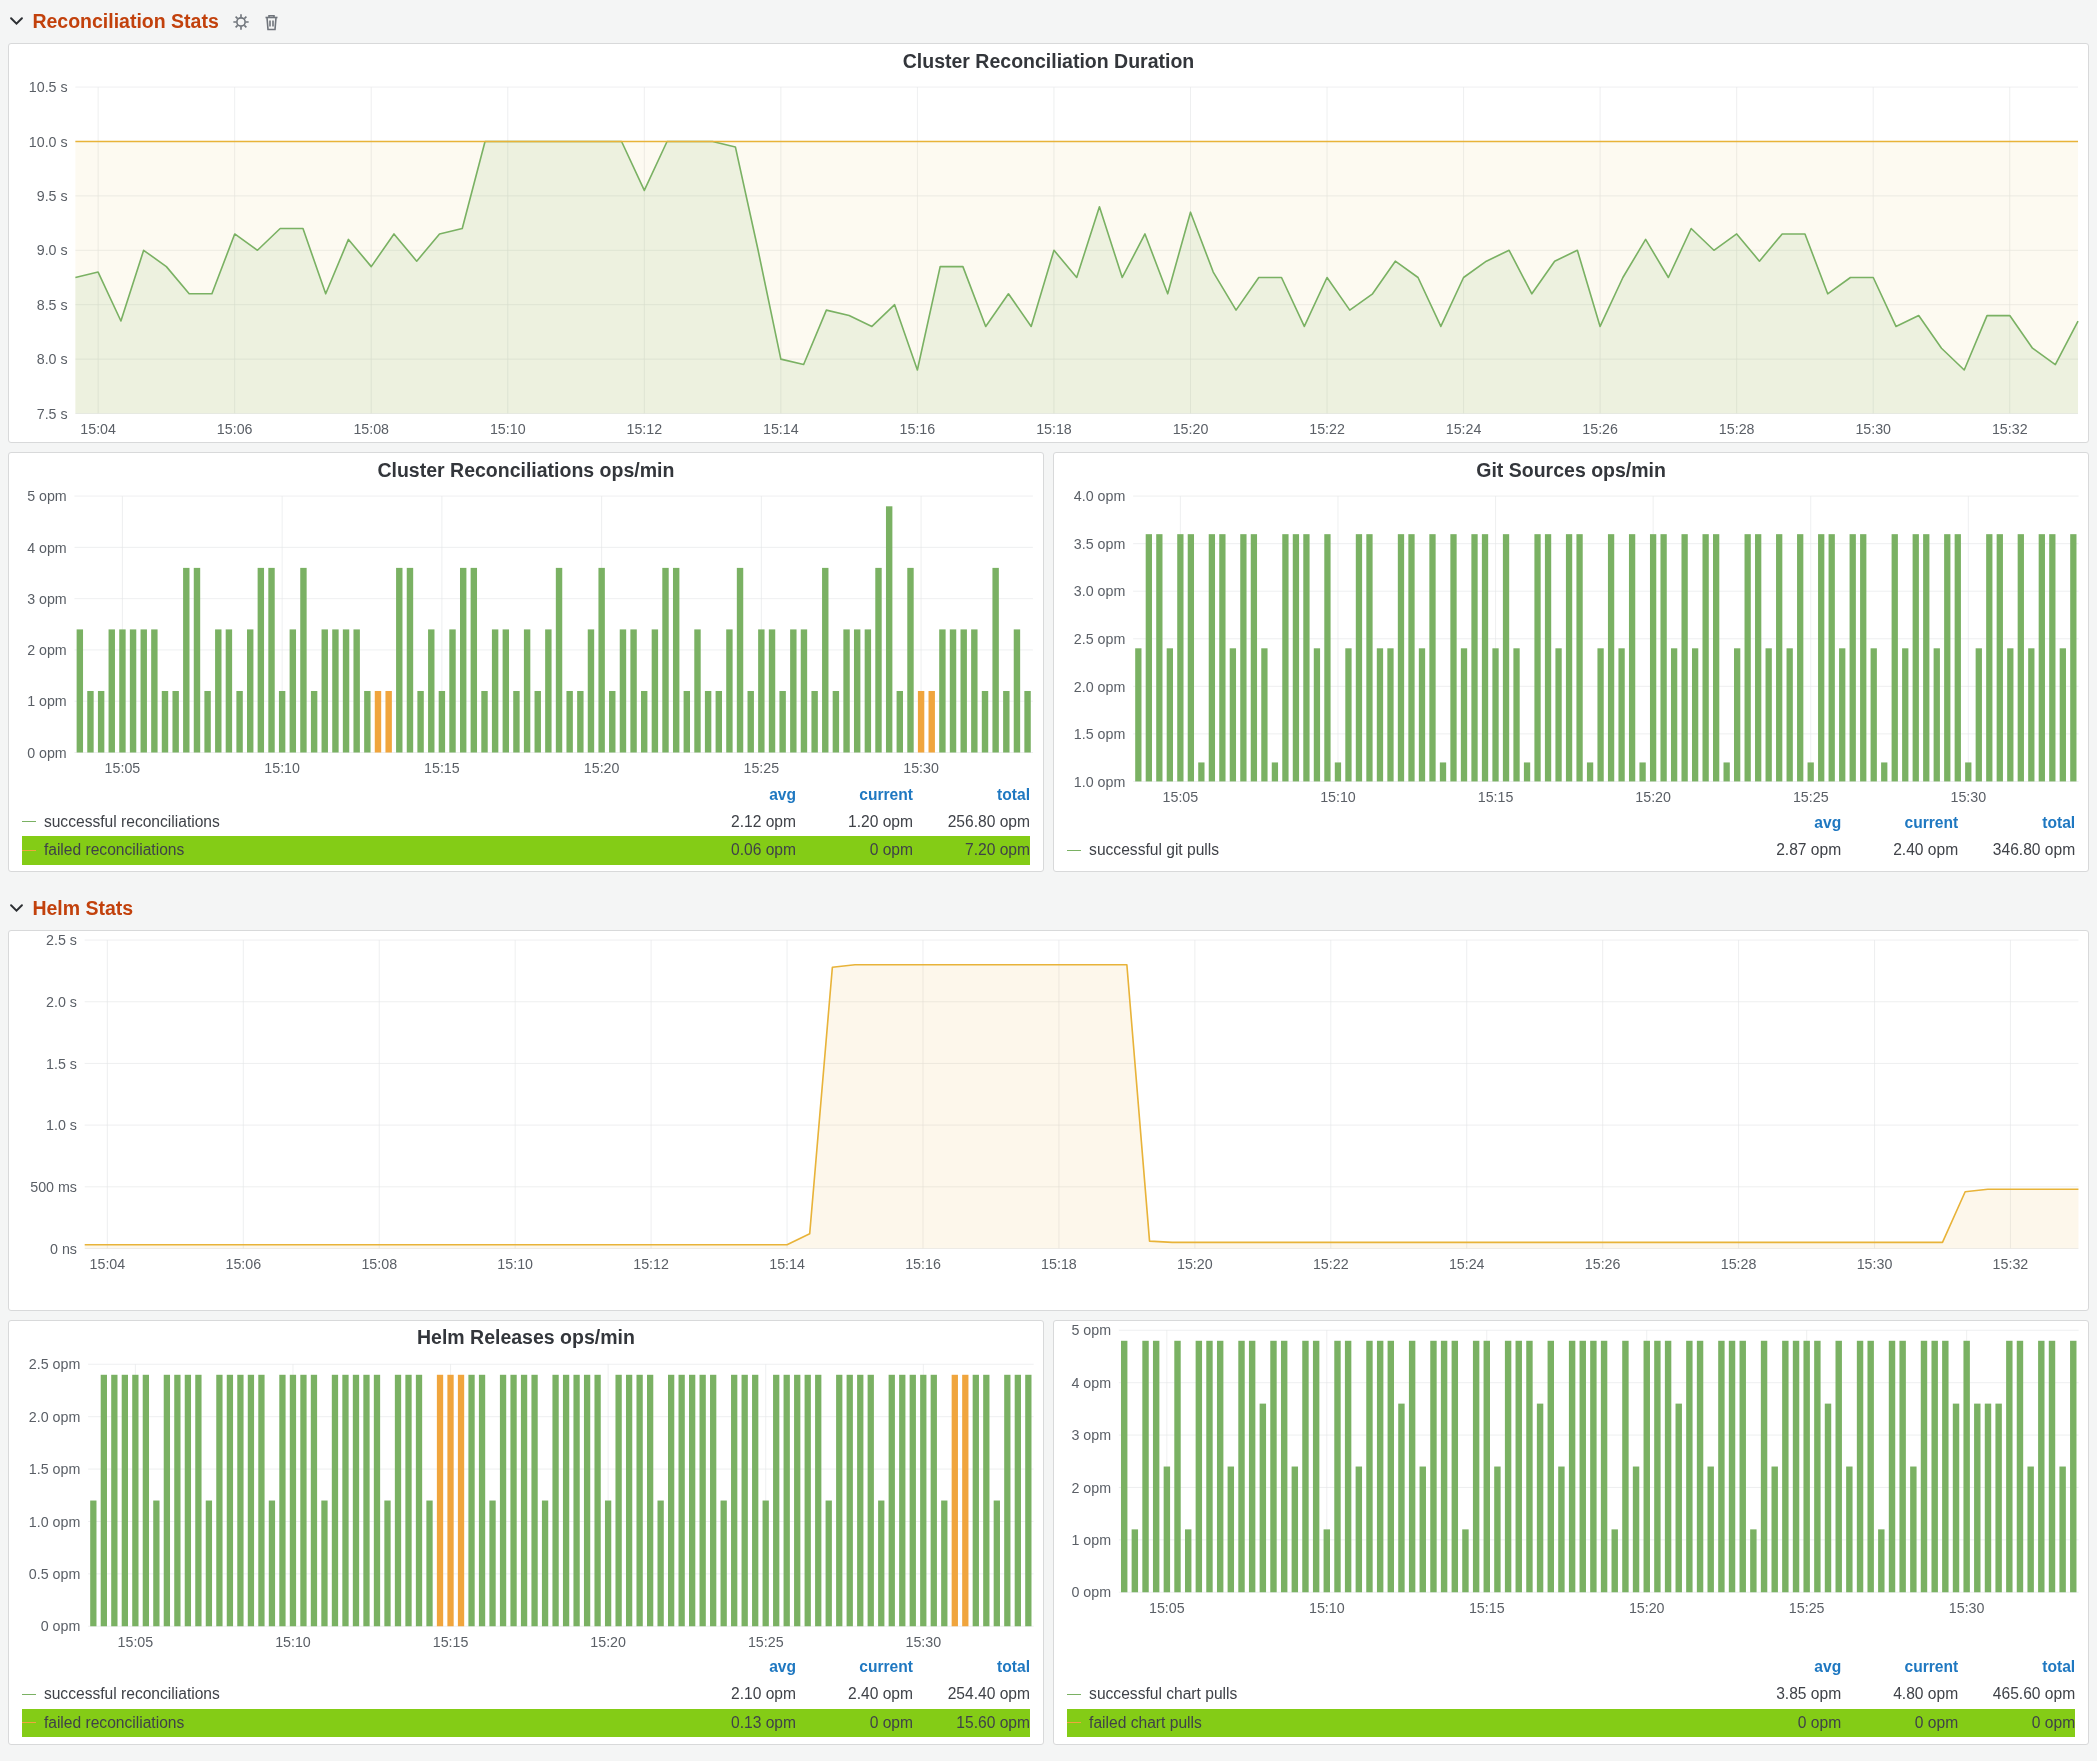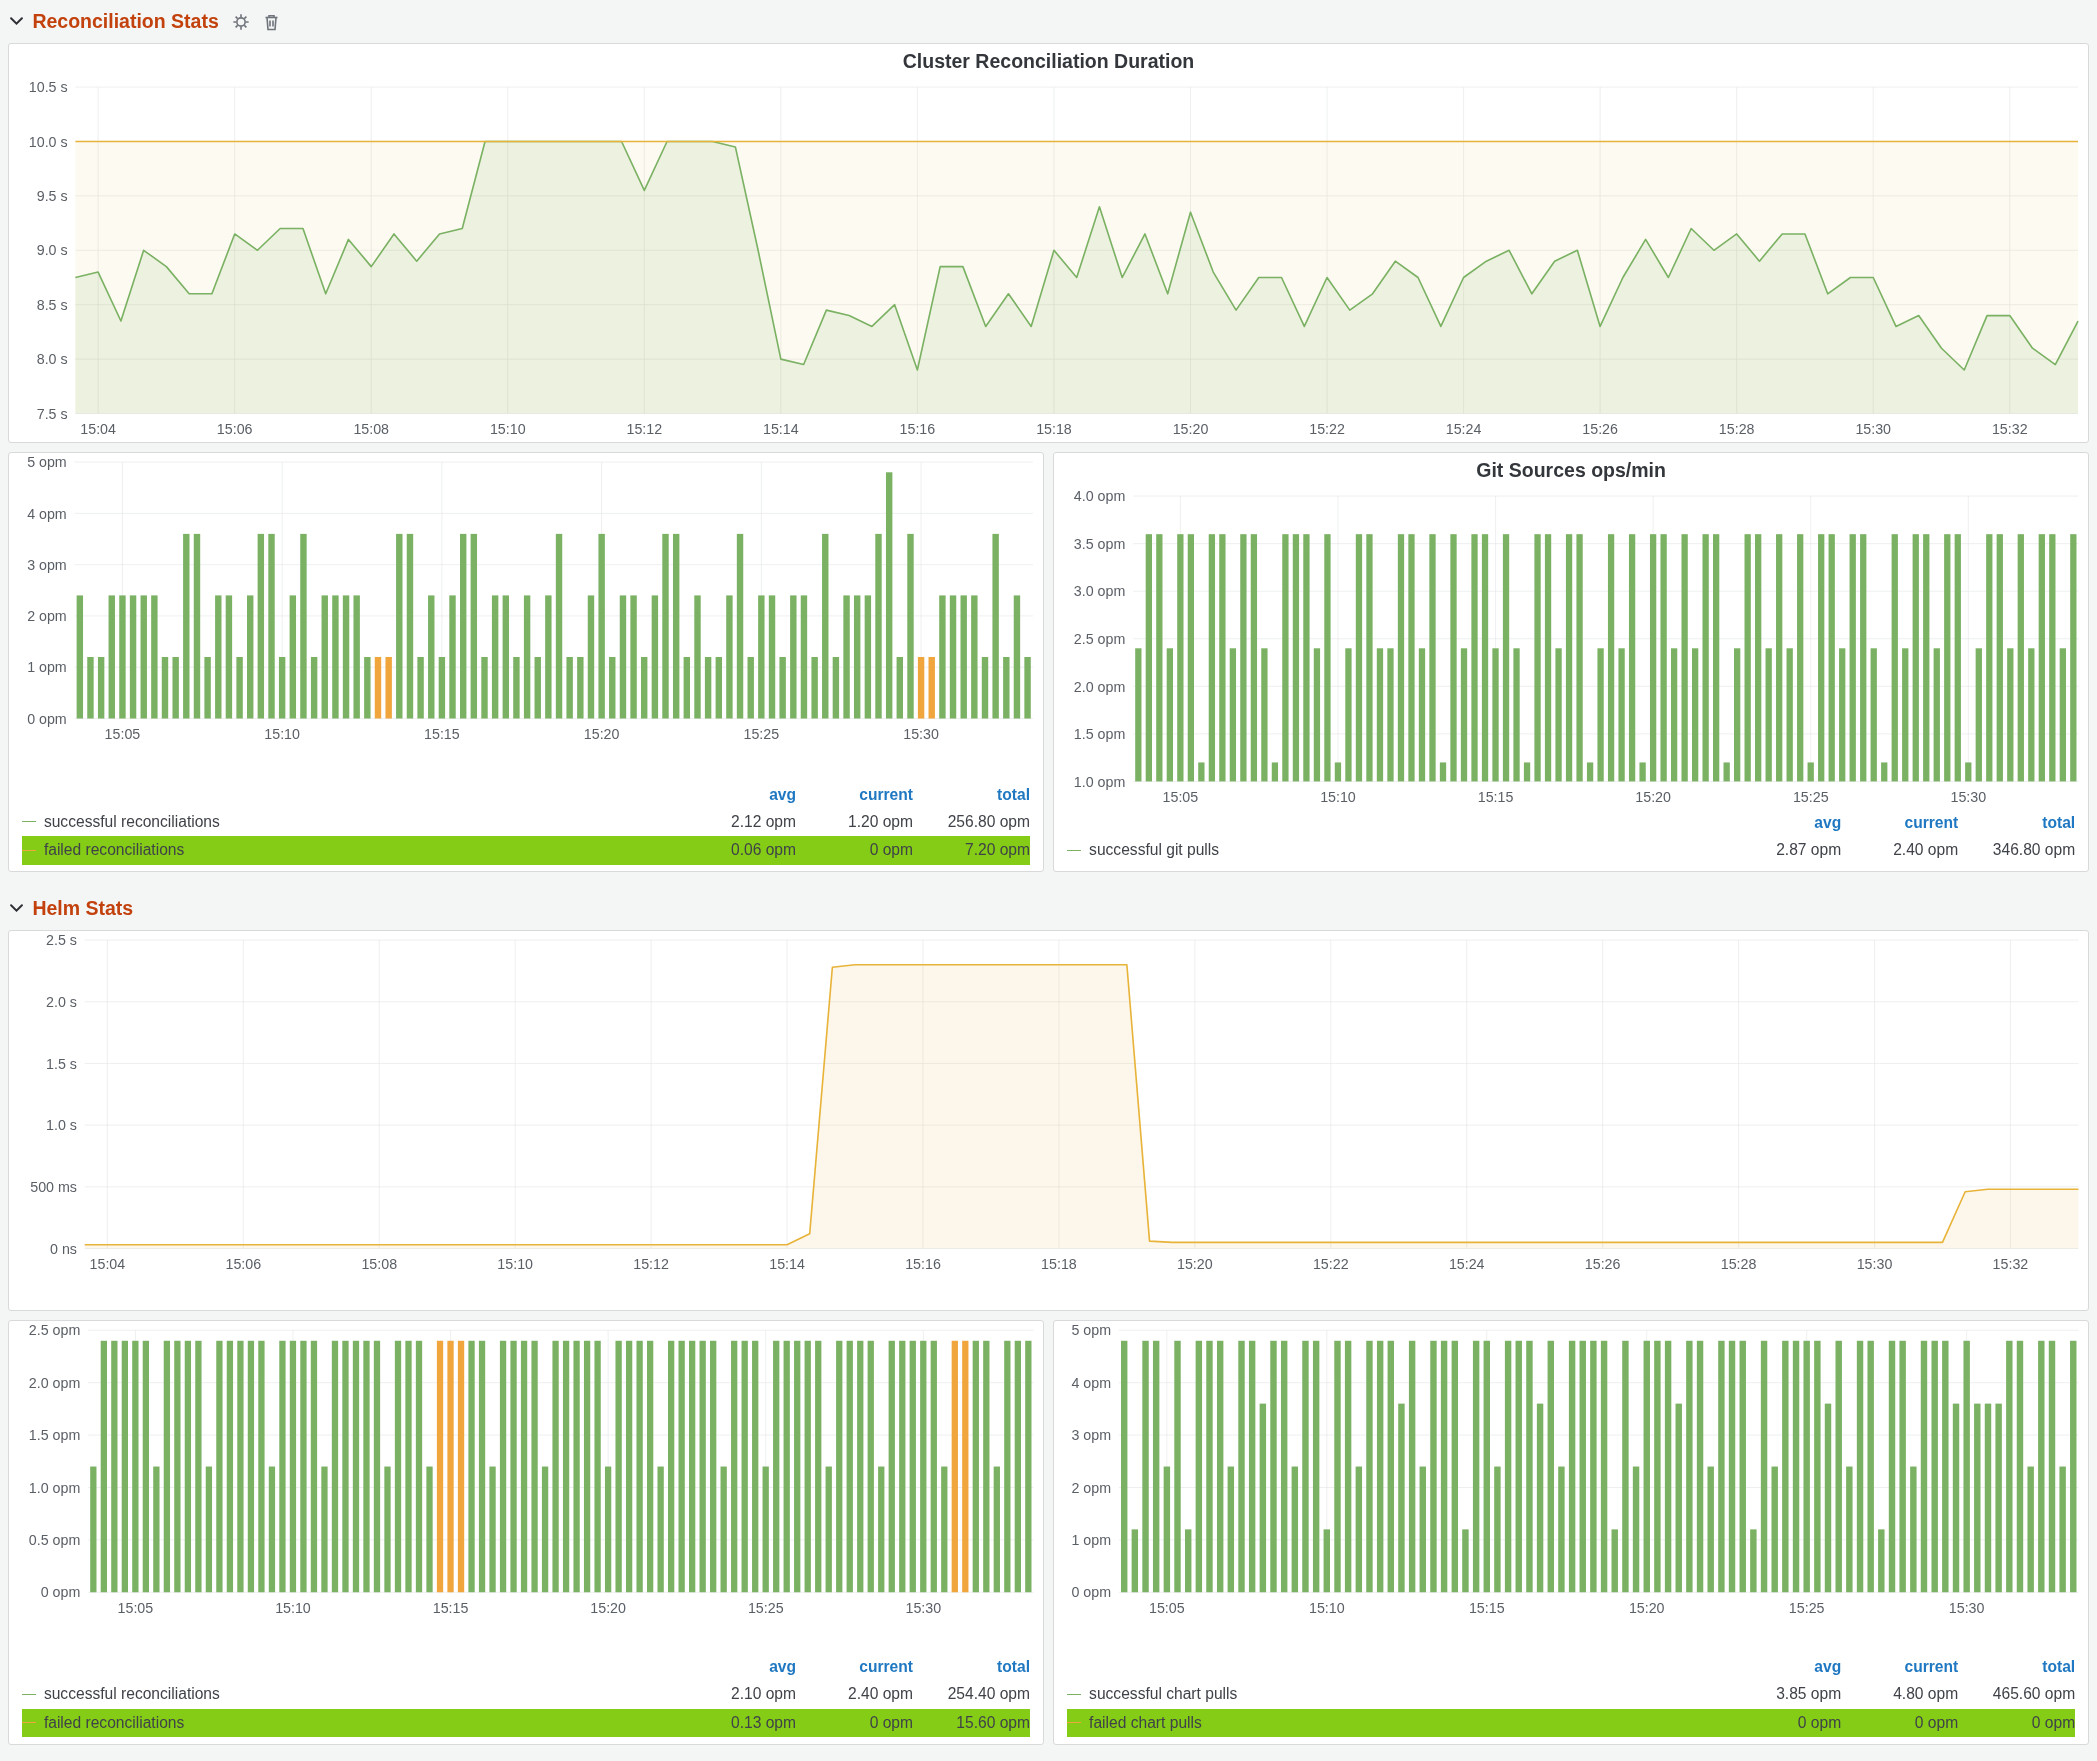--- a/index.html
+++ b/index.html
@@ -138,20 +138,21 @@
             <text x="2875.772727272727" y="550" text-anchor="middle">15:30</text>
             <text x="3086.590909090909" y="550" text-anchor="middle">15:32</text>
           </g>
         </svg>
       </div>
   </div>
 </div>
 
 <div class="row">
   <div class="panel" style="height:420px">
+    <div class="panel-title">Cluster Reconciliations ops/min</div>
     <div class="chart">
         <svg width="1035" height="294" viewBox="0 0 1596 454">
           <g class="grid">
             <line x1="100" y1="410" x2="1580" y2="410"></line>
             <line x1="100" y1="330.8" x2="1580" y2="330.8"></line>
             <line x1="100" y1="251.6" x2="1580" y2="251.6"></line>
             <line x1="100" y1="172.4" x2="1580" y2="172.4"></line>
             <line x1="100" y1="93.2" x2="1580" y2="93.2"></line>
             <line x1="100" y1="14" x2="1580" y2="14"></line>
             <line x1="174" y1="14" x2="174" y2="410"></line>
@@ -502,20 +503,21 @@
             <text x="2877.306818181818" y="522" text-anchor="middle">15:30</text>
             <text x="3087.102272727273" y="522" text-anchor="middle">15:32</text>
           </g>
         </svg>
       </div>
   </div>
 </div>
 
 <div class="row">
   <div class="panel" style="height:425px">
+    <div class="panel-title">Helm Releases ops/min</div>
     <div class="chart">
         <svg width="1035" height="300" viewBox="0 0 1596 462">
           <g class="grid">
             <line x1="122" y1="418" x2="1580" y2="418"></line>
             <line x1="122" y1="337.20000000000005" x2="1580" y2="337.20000000000005"></line>
             <line x1="122" y1="256.4" x2="1580" y2="256.4"></line>
             <line x1="122" y1="175.60000000000002" x2="1580" y2="175.60000000000002"></line>
             <line x1="122" y1="94.80000000000001" x2="1580" y2="94.80000000000001"></line>
             <line x1="122" y1="14" x2="1580" y2="14"></line>
             <line x1="194.9" y1="14" x2="194.9" y2="418"></line>

